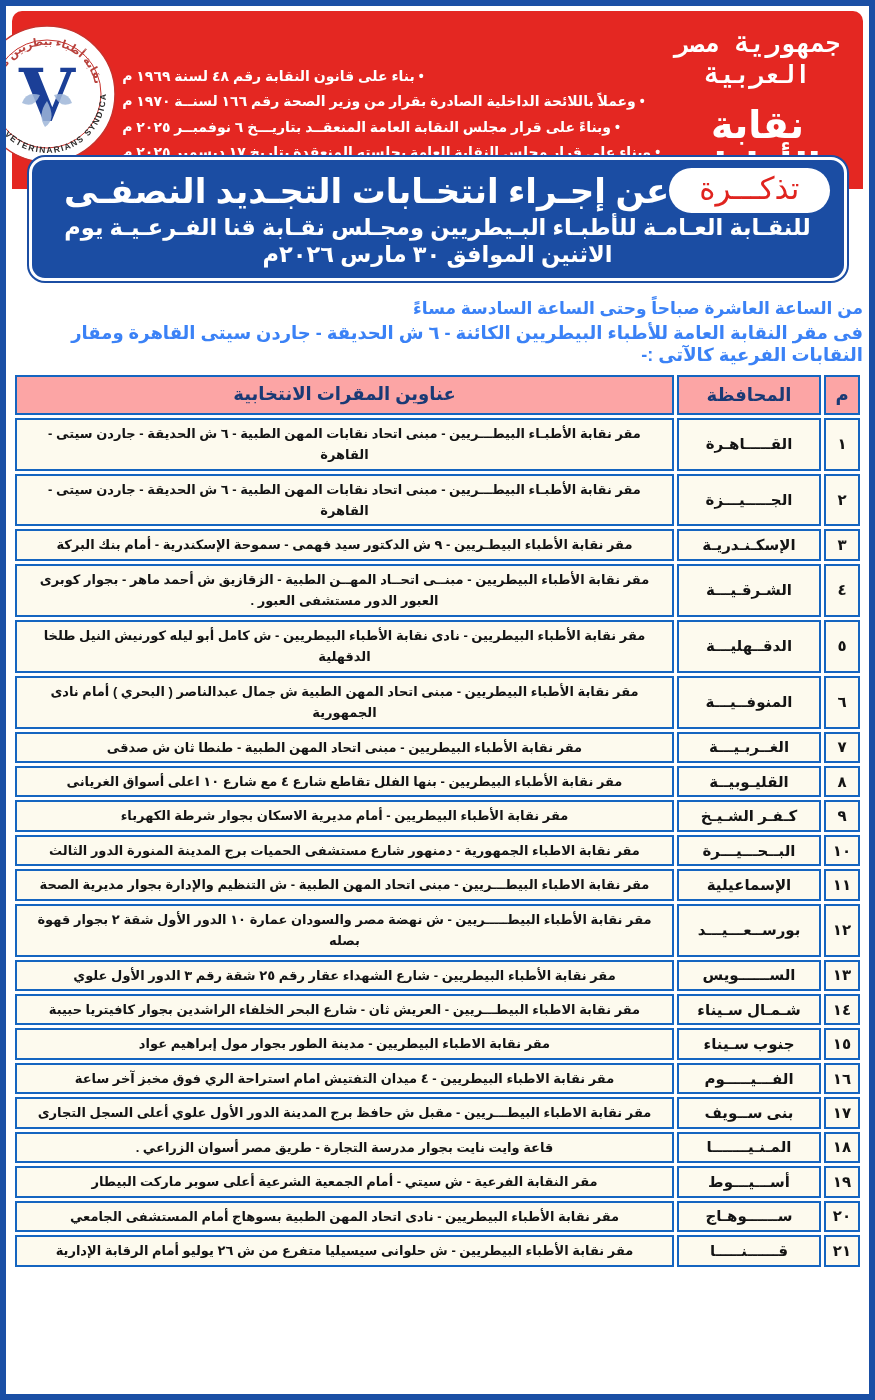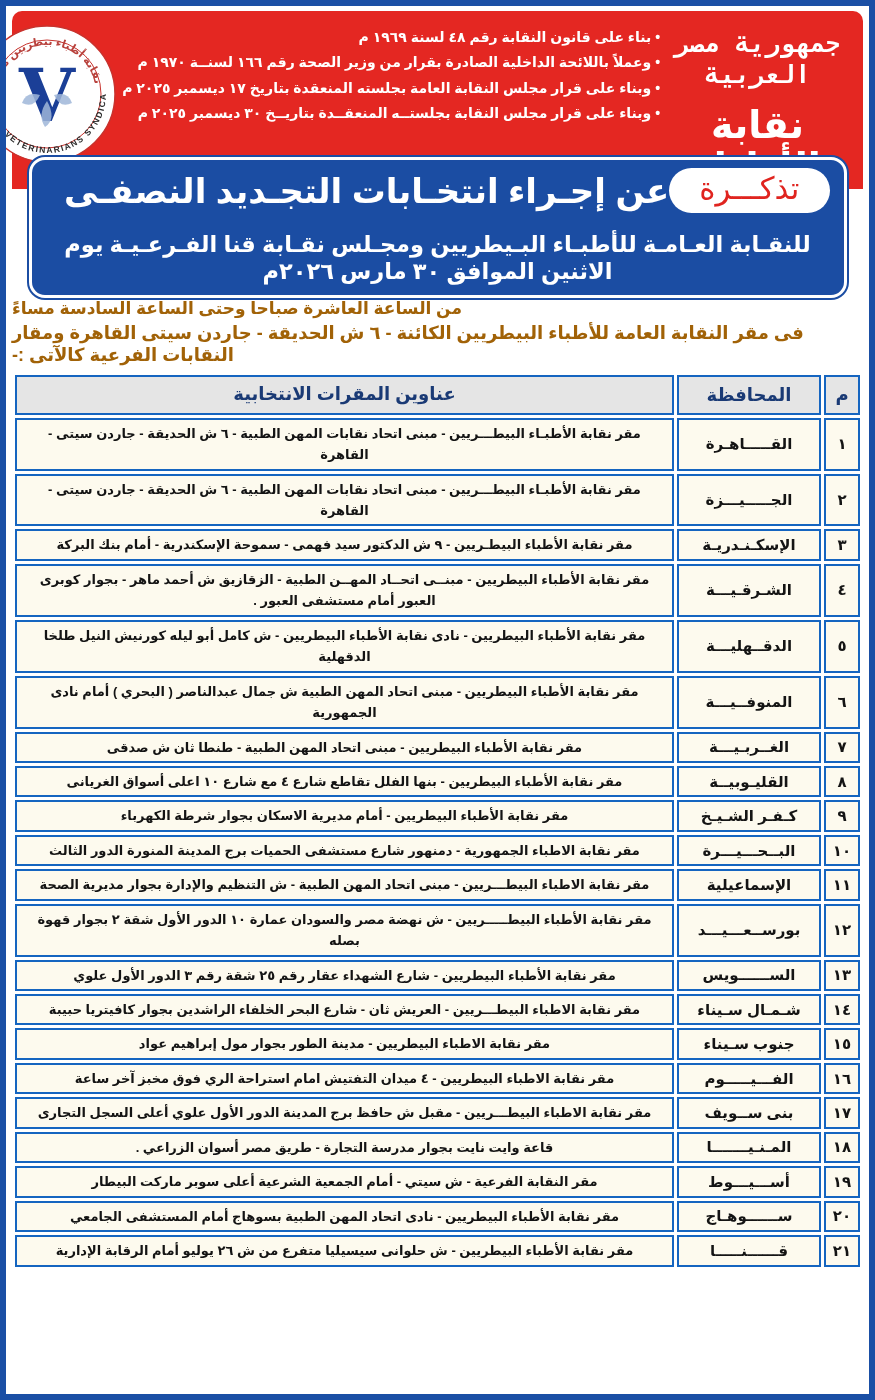--- a/index.html
+++ b/index.html
@@ -19,21 +19,21 @@
     height:178px;
     display:flex;
     flex-direction:row;
     color:#fff;
     padding:10px 14px 0 10px;
     position:relative;
   }
   .title-block{ width:285px; text-align:center; padding-top:8px; }
   .title-country{ font-size:25px; font-weight:bold; letter-spacing:-1px;font-family:Liberation Mono, monospace; }
   .title-org{ font-size:38px; font-weight:bold; margin-top:14px; letter-spacing:-2px; line-height:1.1; }
-  .legal-block{ flex:1; padding:4px 6px 0 4px; text-align:right; }
+  .legal-block{ flex:1; padding:4px 6px 0 4px; text-align:left;margin-top:39px; }
   .legal-line{ font-size:14px; font-weight:bold; line-height:1.82; white-space:nowrap; letter-spacing:-0.3px; }
   .logo-wrap{ width:150px; display:flex; align-items:flex-start; justify-content:center; padding-top:2px; }
   
   .notice{
     position:relative;
     z-index:5;
     margin:-32px auto 0 auto;
     width:818px;
     background:#1b4da3;
     border:3px solid #ffffff;
@@ -52,45 +52,45 @@
     letter-spacing:-1px;
     flex:0 0 auto;
   }
   .notice-title{
     flex:1; 
     font-size:34px; font-weight:bold; letter-spacing:-1.5px;
   }
   .notice-subtitle{
     text-align:center;
     font-size:22.5px; font-weight:bold; letter-spacing:-1px;
-    margin-top:18px;
-  }
-  
-  .schedule{ text-align:left; color:#a16207; margin-top:0; }
+    margin-top:1px;
+  }
+  
+  .schedule{ text-align:right; color:#3b82f6; margin-top:17px; }
   .schedule-time{ font-size:17px; font-weight:bold; }
   .schedule-loc{ font-size:18px; font-weight:bold; margin-top:3px; }
   
   table.polls{
     width:100%;
     margin-top:6px;
     border-collapse:separate;
     border-spacing:3px;
     direction:rtl;
   }
   table.polls td, table.polls th{
     border:2px solid #1565c0;
     background:#fdfaee;
     font-weight:bold;
     color:#141414;
     padding:3px 6px;
     text-align:center;
     vertical-align:middle;
   }
   table.polls th{
-    background:#e5e5e5;
+    background:#fca5a5;
     color:#1a3a75;
     font-size:18px;
     height:38px;
   }
   .c-no{ width:36px; font-size:15px; }
   .c-gov{ width:144px; font-size:15px; white-space:nowrap; }
   .c-addr{ font-size:13px; line-height:1.65; }
   
   .logo-ring-text{ font-family:"Liberation Sans","DejaVu Sans",sans-serif; }
 </style>
@@ -98,20 +98,21 @@
 <body>
 
 <div class="header">
   <div class="title-block">
     <div class="title-country">جمهورية مصر العربية</div>
     <div class="title-org">نقابة الأطباء البيطريين</div>
   </div>
   <div class="legal-block">
       <div class="legal-line">• بناء على قانون النقابة رقم ٤٨ لسنة ١٩٦٩ م</div>
       <div class="legal-line">• وعملاً باللائحة الداخلية الصادرة بقرار من وزير الصحة رقم ١٦٦ لسنــة ١٩٧٠ م</div>
+      <div class="legal-line">• وبناءً على قرار مجلس النقابة العامة المنعقــد بتاريـــخ ٦ نوفمبــر ٢٠٢٥ م</div>
       <div class="legal-line">• وبناء على قرار مجلس النقابة العامة بجلسته المنعقدة بتاريخ ١٧ ديسمبر ٢٠٢٥ م</div>
       <div class="legal-line">• وبناء على قرار مجلس النقابة بجلستــه المنعقــدة بتاريــخ ٣٠ ديسمبر ٢٠٢٥ م</div>
     </div>
   <div class="logo-wrap">
     <svg width="142" height="142" viewBox="0 0 142 142">
       <circle cx="71" cy="71" r="68" fill="#ffffff" stroke="#c8332e" stroke-width="1.5"></circle>
       <circle cx="71" cy="71" r="54" fill="none" stroke="#c8332e" stroke-width="1"></circle>
       <defs>
         <path id="arcTop" d="M 22,71 A 49,49 0 0 1 120,71"></path>
         <path id="arcBottom" d="M 12,71 A 59,59 0 0 0 130,71"></path>
@@ -167,21 +168,21 @@
 
   <tr>
     <td class="c-no">٣</td>
     <td class="c-gov">الإسكـنـدريـة</td>
     <td class="c-addr">مقر نقابة الأطباء البيطـريين - ٩ ش الدكتور سيد فهمى - سموحة الإسكندرية - أمام بنك البركة</td>
   </tr>
 
   <tr>
     <td class="c-no">٤</td>
     <td class="c-gov">الشـرقـيـــة</td>
-    <td class="c-addr">مقر نقابة الأطباء البيطريين - مبنــى اتحــاد المهــن الطبية - الزقازيق ش أحمد ماهر - بجوار كوبرى العبور أمام مستشفى العبور .</td>
+    <td class="c-addr">مقر نقابة الأطباء البيطريين - مبنــى اتحــاد المهــن الطبية - الزقازيق ش أحمد ماهر - بجوار كوبرى العبور الدور مستشفى العبور .</td>
   </tr>
 
   <tr>
     <td class="c-no">٥</td>
     <td class="c-gov">الدقــهليـــة</td>
     <td class="c-addr">مقر نقابة الأطباء البيطريين - نادى نقابة الأطباء البيطريين - ش كامل أبو ليله كورنيش النيل طلخا الدقهلية</td>
   </tr>
 
   <tr>
     <td class="c-no">٦</td>

